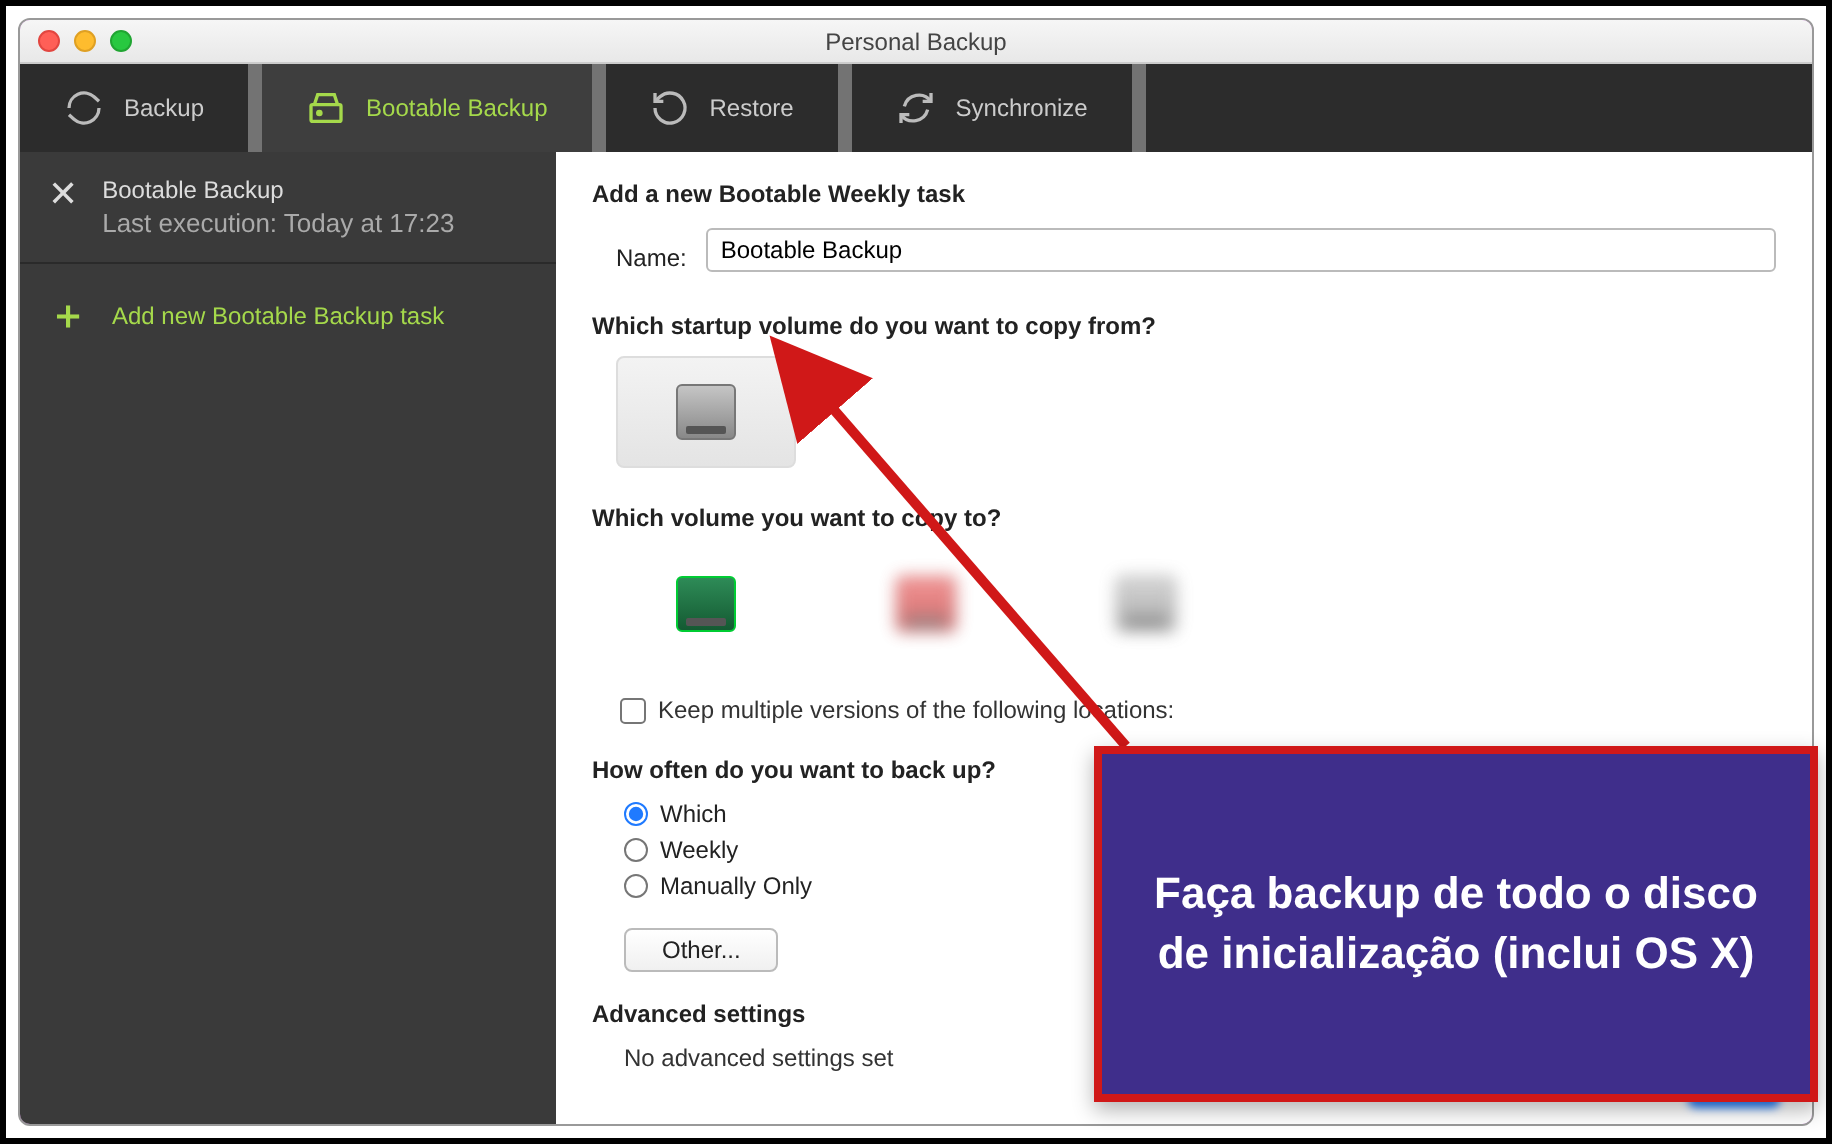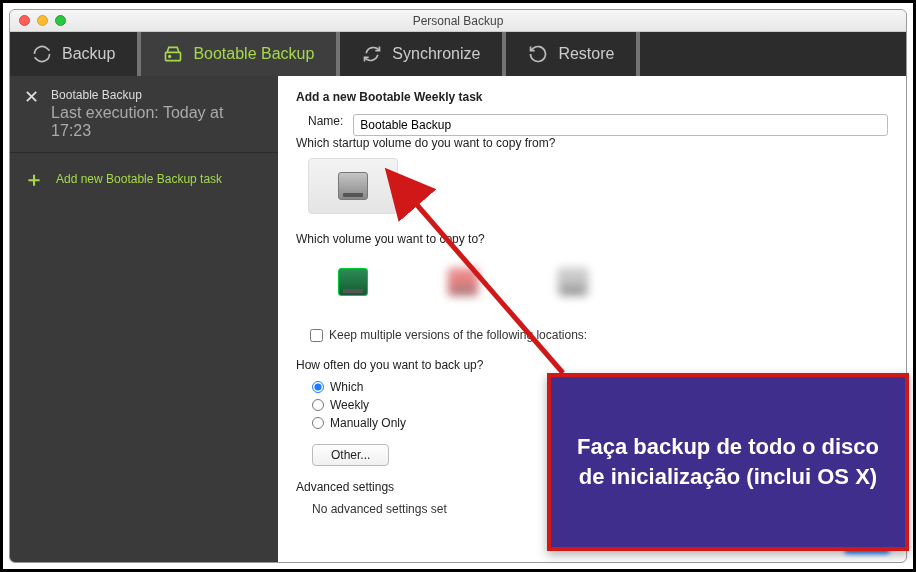--- a/index.html
+++ b/index.html
@@ -7,37 +7,37 @@
   .frame { width: 916px; height: 572px; border: 3px solid #000; position: relative; overflow: hidden; }
   .window { position: absolute; inset: 6px; background: #f0abfc; border: 1px solid #999; border-radius: 6px; overflow: hidden; display: flex; flex-direction: column; }
   .titlebar { height: 22px; background: linear-gradient(#f6f6f6,#e8e8e8); border-bottom: 1px solid #ccc; display: flex; align-items: center; position: relative; }
   .traffic { display: flex; gap: 7px; margin-left: 9px; }
   .dot { width: 11px; height: 11px; border-radius: 50%; }
   .dot.red { background: #ff5f57; border:1px solid #e24640;}
   .dot.yellow { background: #febc2e; border:1px solid #dfa023;}
   .dot.green { background: #28c840; border:1px solid #20a532;}
   .title { position:absolute; left:0; right:0; text-align:center; font-size:12px; color:#444; pointer-events:none;}
   .tabs { height: 44px; background: #2c2c2c; display: flex; }
-  .tab { display:flex; align-items:center; gap:10px; padding:0 22px; color:#ccc; font-size:16px; border-right:4px solid #737373; cursor:pointer;justify-content:center;}
+  .tab { display:flex; align-items:center; gap:10px; padding:0 22px; color:#ccc; font-size:12px; border-right:7px solid #737373; cursor:pointer;justify-content:center;}
   .tab.active { background:#3e3e3e; color:#a5d94b; }
   .tab svg { width:20px; height:20px; }
   .body { flex:1; display:flex; overflow:hidden;}
   .sidebar { width:268px; background:#3a3a3a; color:#ddd; font-size:12px; }
   .side-item { padding:12px 14px; display:flex; gap:12px; align-items:flex-start; border-bottom:1px solid #2a2a2a;}
   .side-item .x { font-size:18px; line-height:18px; color:#ddd;}
   .side-item .label { font-size:12px; }
-  .side-item .sub { font-size:16px; color:#aaa; margin-top:2px;}
+  .side-item .sub { font-size:13px; color:#aaa; margin-top:2px;}
   .side-add { padding:18px 14px; display:flex; gap:12px; align-items:center; color:#a5d94b; font-size:12px; cursor:pointer;}
   .plus { font-size:20px; font-weight:bold; color:#a5d94b; line-height:16px;}
   .content { flex:1; padding:14px 18px 14px 18px; font-size:12px; color:#222; background:#fff; overflow:auto; position:relative;}
   .section-title { font-weight:bold; margin-bottom:10px; font-size:12px;}
-  .row-name { display:flex; align-items:flex-start; gap:10px; margin-left:12px;}
+  .row-name { display:flex; align-items:flex-end; gap:10px; margin-bottom:20px; margin-left:12px;}
   .row-name label { font-size:12px; }
   .row-name input { flex:1; height:22px; border:1px solid #bbb; border-radius:3px; padding:2px 6px; font-size:12px; background:#fff;}
-  .q { font-weight:normal; font-size:12px; margin-bottom:8px;}
+  .q { font-weight:bold; font-size:12px; margin-bottom:8px;}
   .vol-row { display:flex; gap:20px; margin:4px 0 18px 12px; }
   .vol { width:90px; height:56px; border-radius:4px; display:flex; align-items:center; justify-content:center; position:relative;}
   .vol.sel { background: linear-gradient(#f3f3f3,#e4e4e4); border:1px solid #ddd;}
   .vol .hd { width:30px; height:28px; background:linear-gradient(#c5c5c5,#888); border-radius:3px; border:1px solid #777; position:relative;}
   .vol .hd::after{content:"";position:absolute;bottom:2px;left:4px;right:4px;height:4px;background:#555;border-radius:1px;}
   .vol.tm .hd { background: linear-gradient(#2e8b57,#145a32); border-color:#0c3;}
   .vol.blur { filter: blur(4px); opacity:.7;}
   .vol.redish .hd{ background:linear-gradient(#e66,#b33); border-color:#a22;}
   .checkline { display:flex; align-items:center; gap:6px; margin:4px 0 16px 14px; font-size:12px; color:#333;}
   .checkline input { width:13px; height:13px;}
@@ -74,31 +74,31 @@
       <div class="tab active">
         <svg viewBox="0 0 24 24" fill="none" stroke="#a5d94b" stroke-width="2">
             <rect x="3" y="10" width="18" height="10" rx="1"></rect>
             <path d="M5 10l2-6h10l2 6"></path>
             <circle cx="8" cy="15" r="1" fill="#a5d94b"></circle>
           </svg>
         <span>Bootable Backup</span>
       </div>
       <div class="tab">
         <svg viewBox="0 0 24 24" fill="none" stroke="#bbb" stroke-width="2">
+            <path d="M3 12a9 9 0 1 0 3-6.7L3 8"></path>
+            <path d="M3 3v5h5"></path>
+          </svg>
+        <span>Restore</span>
+      </div>
+      <div class="tab">
+        <svg viewBox="0 0 24 24" fill="none" stroke="#bbb" stroke-width="2">
             <path d="M21 8a9 9 0 0 0-16 3M3 16a9 9 0 0 0 16-3"></path>
             <path d="M21 3v5h-5M3 21v-5h5"></path>
           </svg>
         <span>Synchronize</span>
-      </div>
-      <div class="tab">
-        <svg viewBox="0 0 24 24" fill="none" stroke="#bbb" stroke-width="2">
-            <path d="M3 12a9 9 0 1 0 3-6.7L3 8"></path>
-            <path d="M3 3v5h5"></path>
-          </svg>
-        <span>Restore</span>
       </div>
     </div>
 
     <div class="body">
       <div class="sidebar">
         <div class="side-item">
           <div class="x">✕</div>
           <div>
             <div class="label">Bootable Backup</div>
             <div class="sub">Last execution: Today at 17:23</div>

